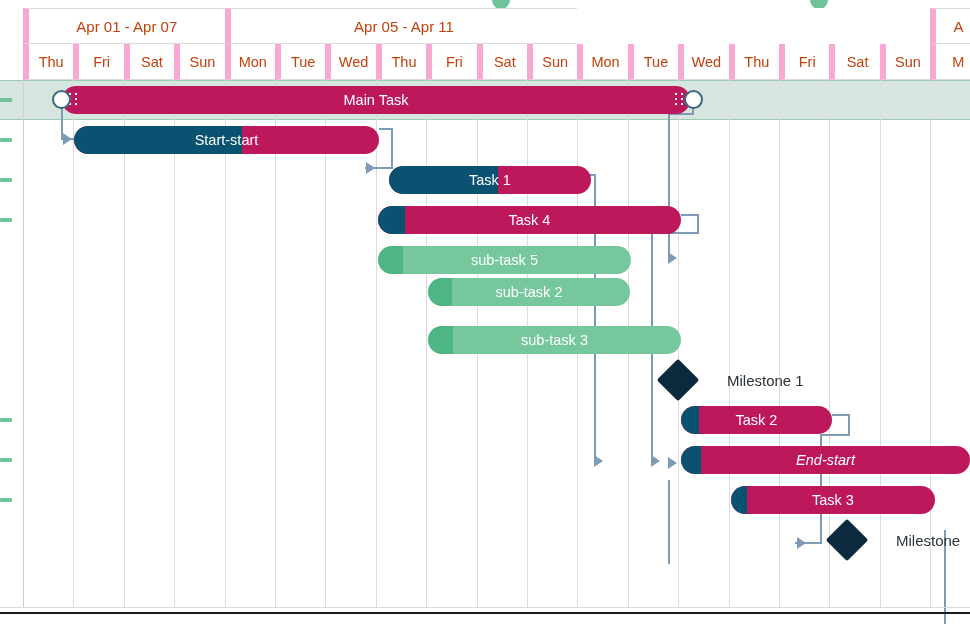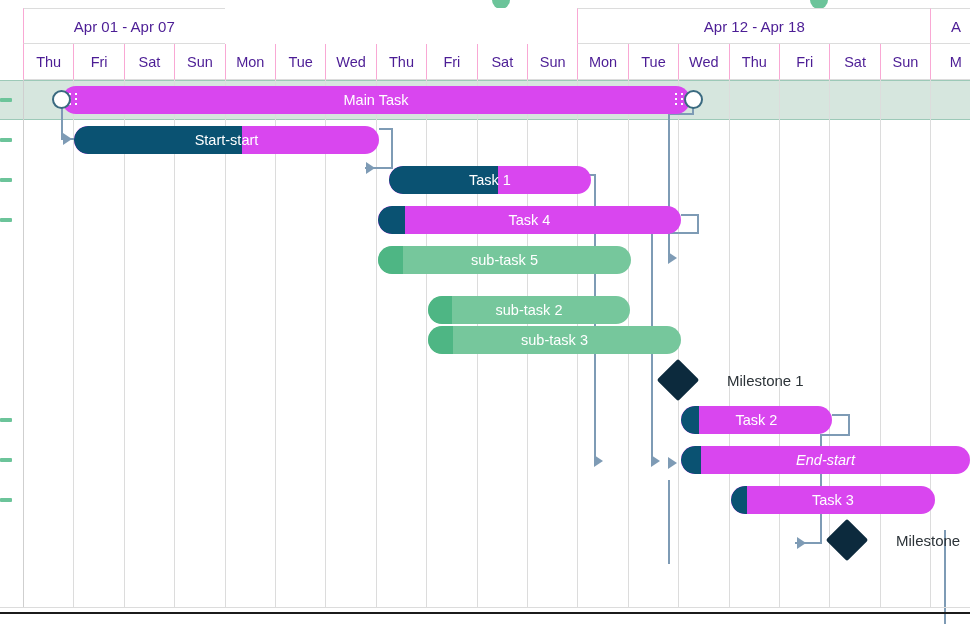--- a/index.html
+++ b/index.html
@@ -34,24 +34,24 @@
 
   
   .hdr {
     position: absolute; left: 0; top: 8px; width: 970px; height: 72px;
   }
   .hdr-week-row { position: absolute; left: 0; top: 0; height: 36px; width: 970px; }
   .hdr-day-row  { position: absolute; left: 0; top: 36px; height: 36px; width: 970px; }
 
   .wk-cell, .day-cell {
     position: absolute; top: 0; height: 36px;
-    border-left: 1px solid #f9a8d4;
+    border-left: 6px solid #f9a8d4;
     border-bottom: 1px solid #dcdcdc;
     display: flex; align-items: center; justify-content: center;
-    font-size: 15px; color: #4c1d95;
+    font-size: 15px; color: #c2410c;
     background: #ffffff;
     overflow: hidden; white-space: nowrap;
   }
   .wk-cell { border-top: 1px solid #dcdcdc; }
   .day-cell { font-size: 14.5px; }
 
   
   .body-wrap {
     position: absolute; left: 0; top: 80px; width: 970px; height: 530px;
   }
@@ -97,21 +97,21 @@
   }
   .bar .prog {
     position: absolute; left: 0; top: 0; height: 100%;
     border-radius: 14px 0 0 14px;
   }
   .bar .blabel {
     position: relative; z-index: 3;
     color: #ffffff; font-size: 14.5px; white-space: nowrap;
     padding: 0 10px;
   }
-  .bar.blue { background: #d946ef; }
+  .bar.blue { background: #be185d; }
   .bar.blue .prog { background: #0a5272; }
   .bar.green { background: #76c79c; }
   .bar.green .prog { background: #4eb684; }
 
   
   .bar.summary { border-radius: 14px; }
   .dots {
     position: absolute; top: 50%; transform: translateY(-50%);
     width: 10px; height: 16px; z-index: 4;
     background-image:
@@ -161,21 +161,21 @@
   <div class="legend-strip">
     <div class="legend-dot" style="left:492px;"></div>
     <div class="legend-txt" style="left:518px;"></div>
     <div class="legend-dot" style="left:810px;"></div>
     <div class="legend-txt" style="left:836px;"></div>
   </div>
 
   <div class="hdr">
     <div class="hdr-week-row" id="week-row">
         <div class="wk-cell" style="left: 23px; width: 201.6px;">Apr 01 - Apr 07</div>
-        <div class="wk-cell" style="left: 577.4px; width: 352.8px;">Apr 12 - Apr 18</div>
+        <div class="wk-cell" style="left: 224.6px; width: 352.8px;">Apr 05 - Apr 11</div>
         <div class="wk-cell" style="left: 930.2px; width: 50.4px;">A</div>
       </div>
     <div class="hdr-day-row" id="day-row">
         <div class="day-cell" style="left: 23px; width: 50.4px;">Thu</div>
         <div class="day-cell" style="left: 73.4px; width: 50.4px;">Fri</div>
         <div class="day-cell" style="left: 123.8px; width: 50.4px;">Sat</div>
         <div class="day-cell" style="left: 174.2px; width: 50.4px;">Sun</div>
         <div class="day-cell" style="left: 224.6px; width: 50.4px;">Mon</div>
         <div class="day-cell" style="left: 275px; width: 50.4px;">Tue</div>
         <div class="day-cell" style="left: 325.4px; width: 50.4px;">Wed</div>
@@ -289,21 +289,21 @@
           <span class="blabel">Task 1</span>
         </div>
         <div class="bar blue" style="left: 378px; width: 303px; top: 126px; text-align: center;">
           <div class="prog" style="width: 9%;"></div>
           <span class="blabel">Task 4</span>
         </div>
         <div class="bar green" style="left: 378px; width: 253px; top: 166px;">
           <div class="prog" style="width: 10%;"></div>
           <span class="blabel">sub-task 5</span>
         </div>
-        <div class="bar green" style="left: 428px; width: 202px; top: 216px;">
+        <div class="bar green" style="left: 428px; width: 202px; top: 198px;">
           <div class="prog" style="width: 12%;"></div>
           <span class="blabel">sub-task 2</span>
         </div>
         <div class="bar green" style="left: 428px; width: 253px; top: 246px;">
           <div class="prog" style="width: 10%;"></div>
           <span class="blabel">sub-task 3</span>
         </div>
         <div class="bar blue" style="left: 681px; width: 151px; top: 326px; text-align: right;">
           <div class="prog" style="width: 12%;"></div>
           <span class="blabel">Task 2</span>

